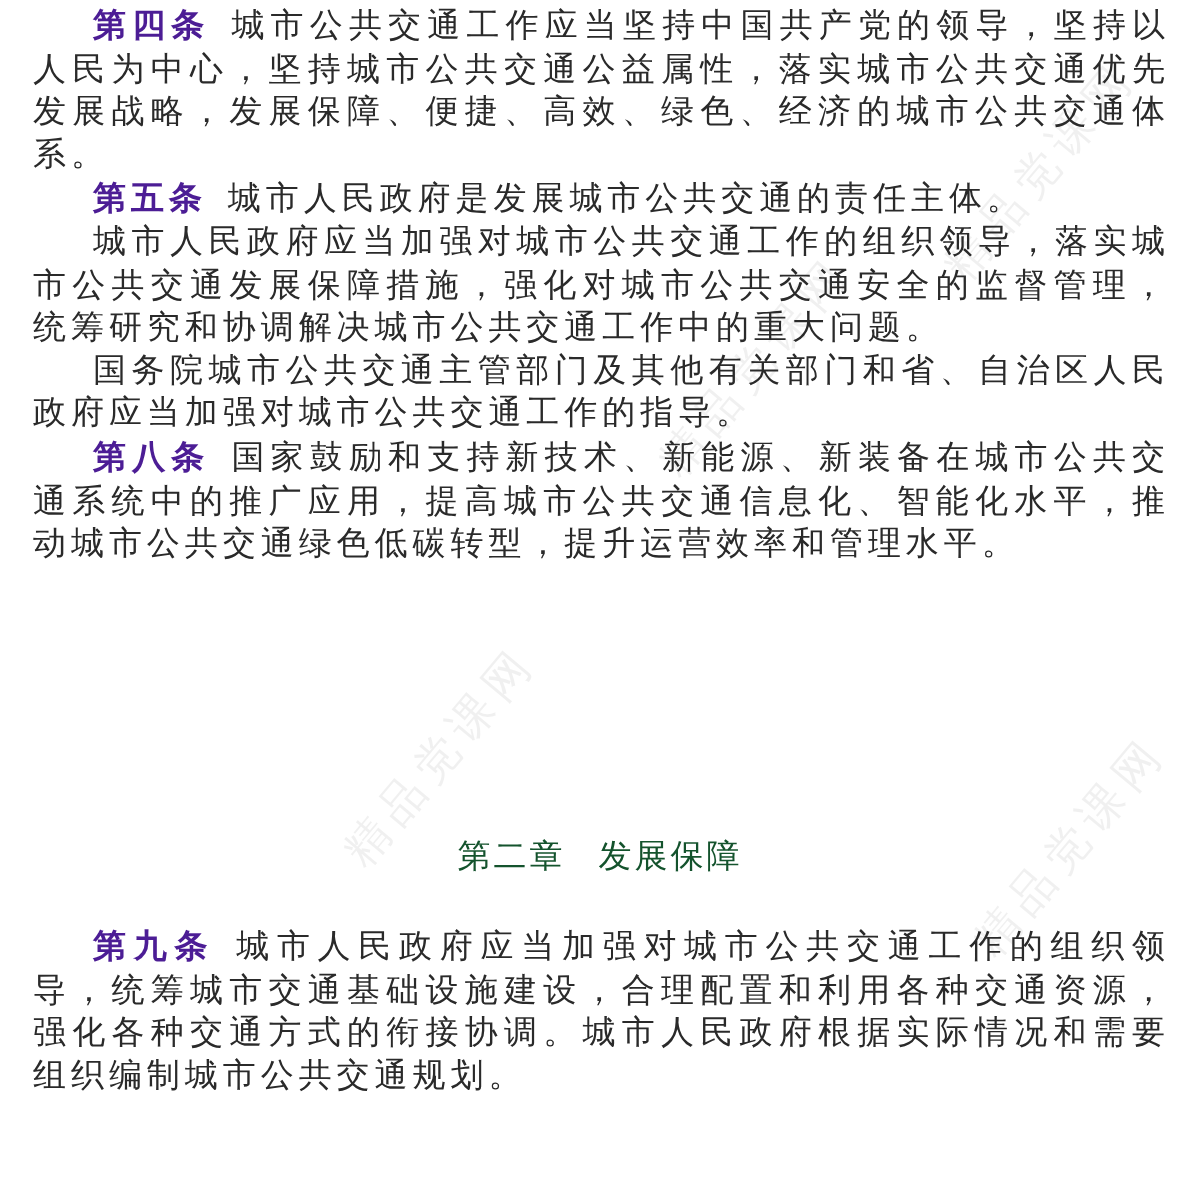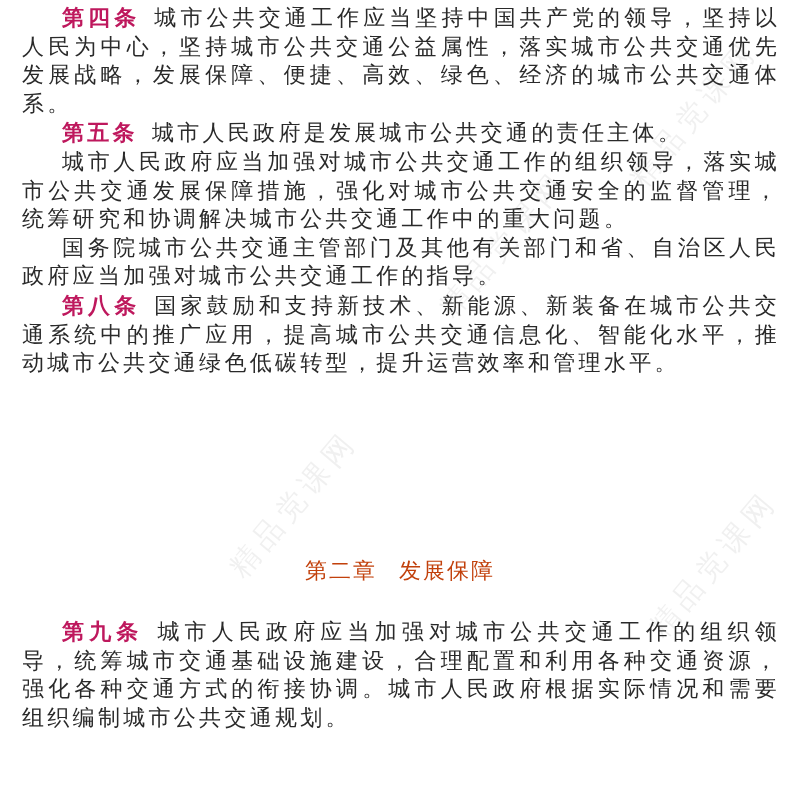--- a/index.html
+++ b/index.html
@@ -25,32 +25,32 @@
     font-size: 22px;
     line-height: 28.6px;
     text-indent: 40px;
     letter-spacing: 3.3px;
     text-align: justify;
     margin: 0;
     word-break: break-all;
   }
   .article {
     font-weight: bold;
-    color: #be185d;
+    color: #4c1d95;
     margin-right: 14px;
   }
   .chapter {
     position: absolute;
     left: 0;
     width: 800px;
     top: 556px;
     text-align: center;
     font-size: 22px;
     letter-spacing: 2px;
-    color: #c2410c;
+    color: #14532d;
     font-family: "DejaVu Sans", "Liberation Sans", sans-serif;
   }
   .chapter .gap { display: inline-block; width: 22px; }
   .page2 {
     position: absolute;
     left: 22px;
     top: 617px;
     width: 758px;
   }
   .watermark {

